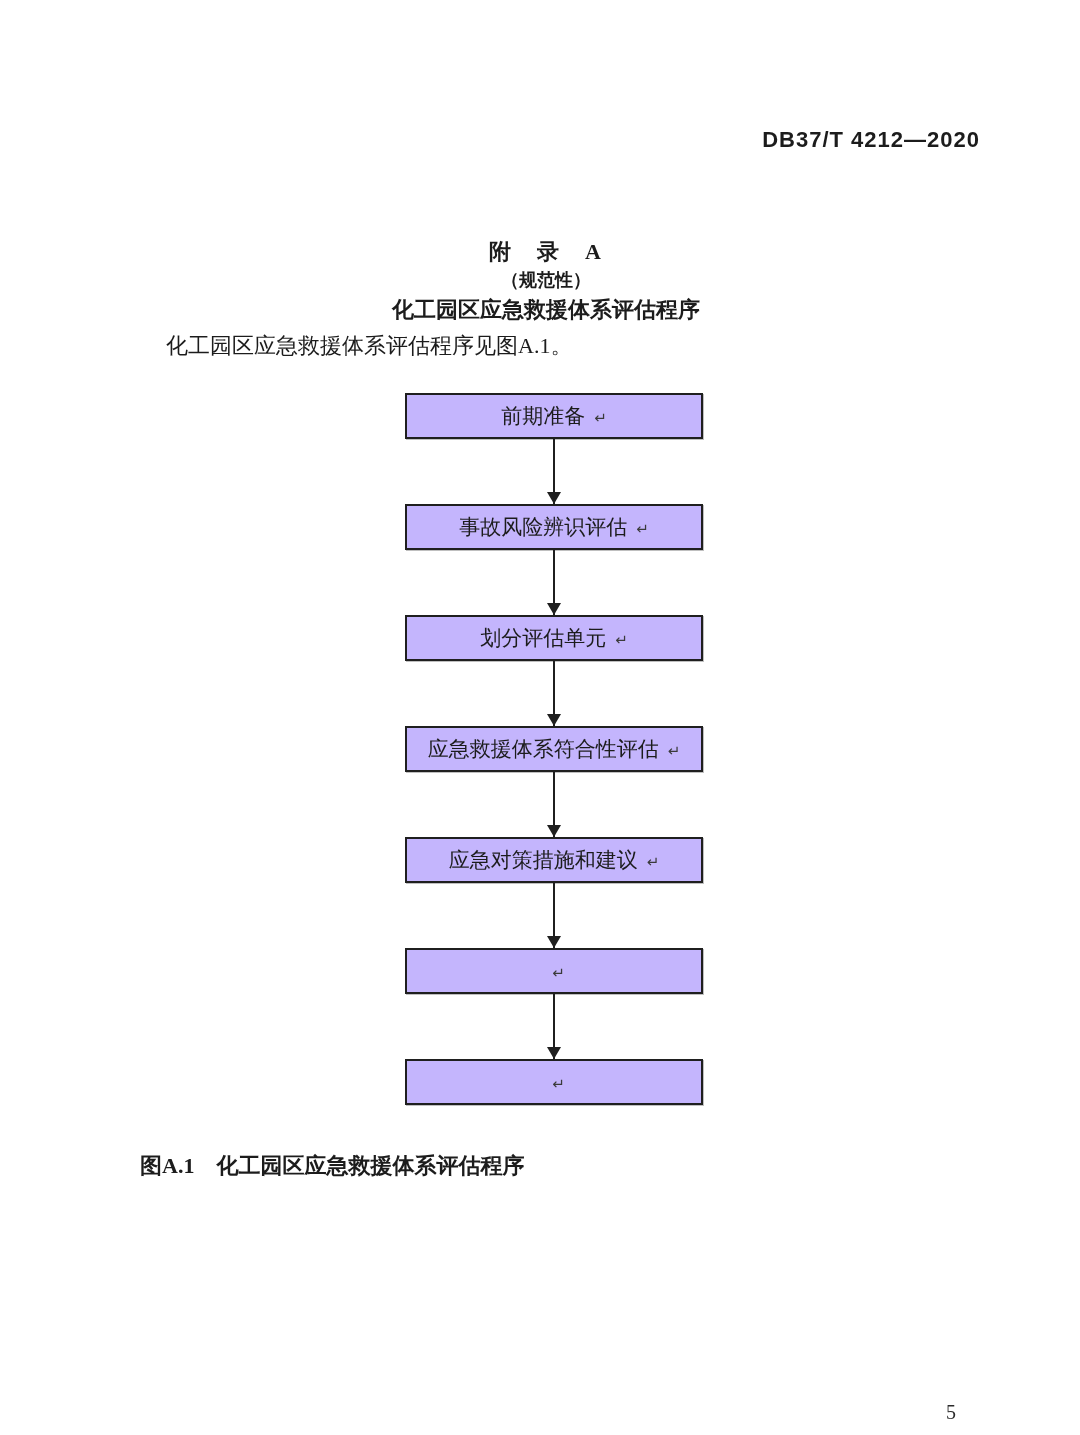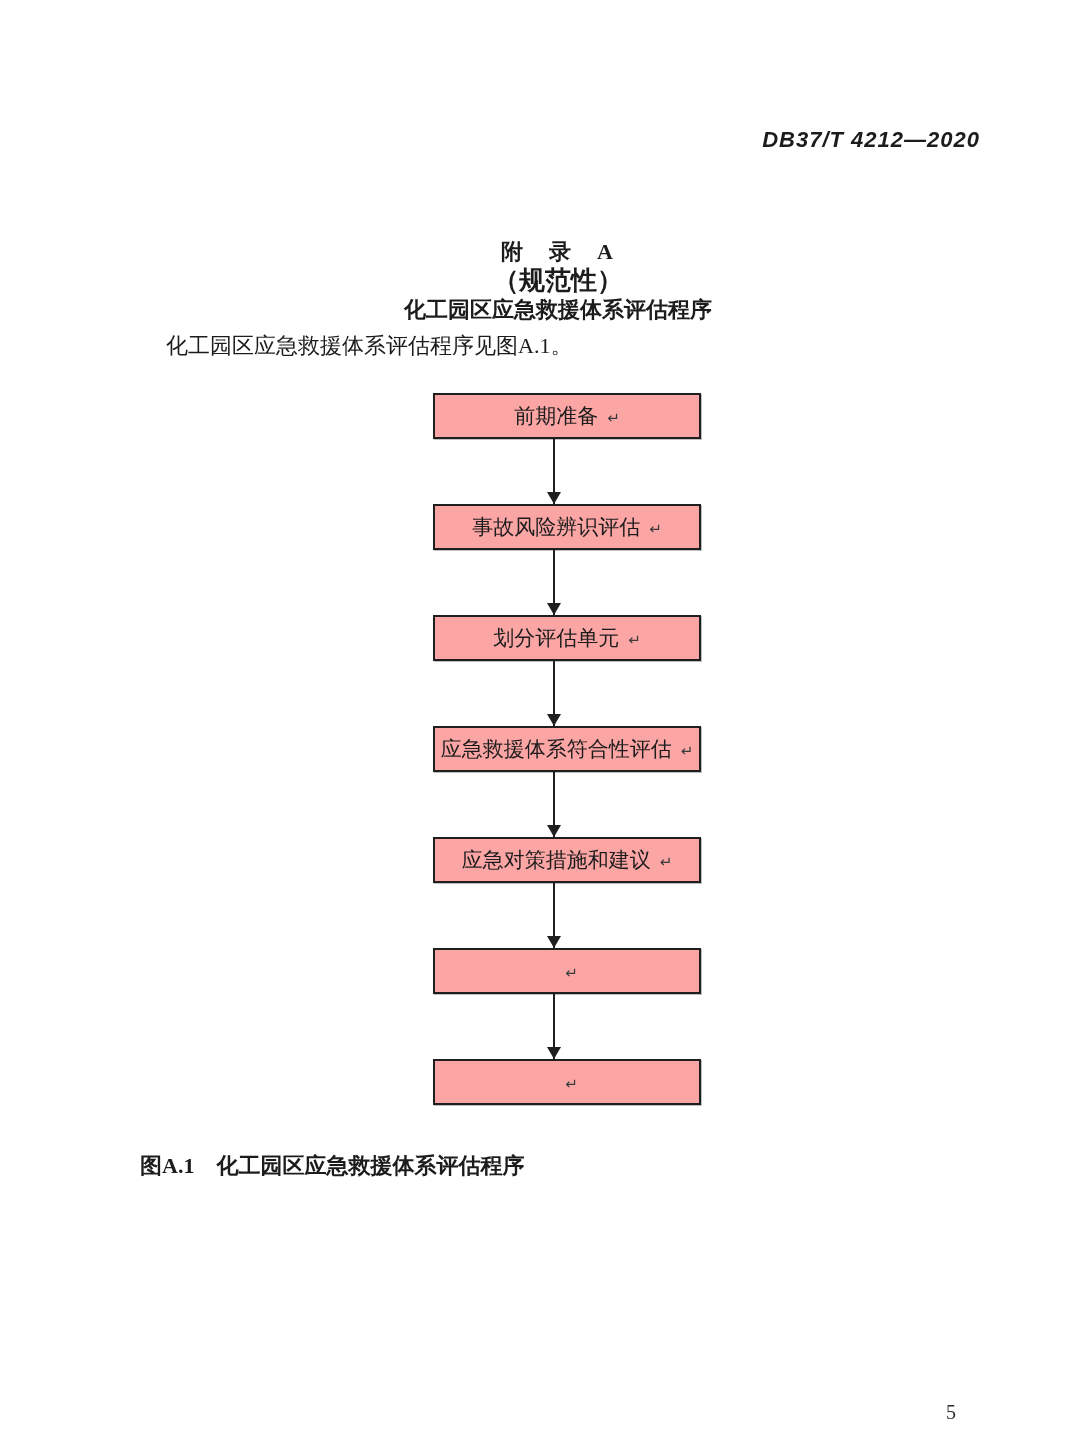--- a/index.html
+++ b/index.html
@@ -15,37 +15,36 @@
   }
   .doc-header {
     position: absolute;
     top: 127px;
     right: 100px;
     font-family: "Liberation Sans", sans-serif;
     font-size: 22px;
     font-weight: 600;
     letter-spacing: 1px;
     color: #1c1c1c;
-    font-style: italic;
   }
   .title-block {
     position: absolute;
     top: 237px;
-    left: 144px;
+    left: 132px;
     width: 828px;
     text-align: center;
   }
   .title-line1 {
     font-size: 22px;
     font-weight: bold;
     line-height: 29px;
     letter-spacing: 2px;
   }
   .title-line2 {
-    font-size: 26px;
+    font-size: 18px;
     font-weight: bold;
     line-height: 29px;
   }
   .title-line3 {
     font-size: 22px;
     font-weight: bold;
     line-height: 29px;
   }
   .intro {
     position: absolute;
@@ -54,31 +53,30 @@
     font-size: 22px;
     line-height: 28px;
   }
   .flowchart {
     position: absolute;
     top: 393px;
     left: 405px;
     width: 298px;
   }
   .flow-box {
-    width: 268px;
+    width: 298px;
     height: 46px;
     border: 2px solid #1f1f1f;
-    background: #fca5a5;
+    background: #c4b5fd;
     display: flex;
     align-items: center;
     justify-content: center;
     font-size: 21px;
     color: #1c1c1c;
     box-shadow: 1px 1px 0 rgba(0,0,0,0.25);
-    margin-left: 28px;
   }
   .flow-label { white-space: nowrap; }
   .return-mark {
     font-family: "DejaVu Sans", sans-serif;
     font-size: 15px;
     color: #3a3a3a;
     margin-left: 9px;
     position: relative;
     top: 2px;
   }

